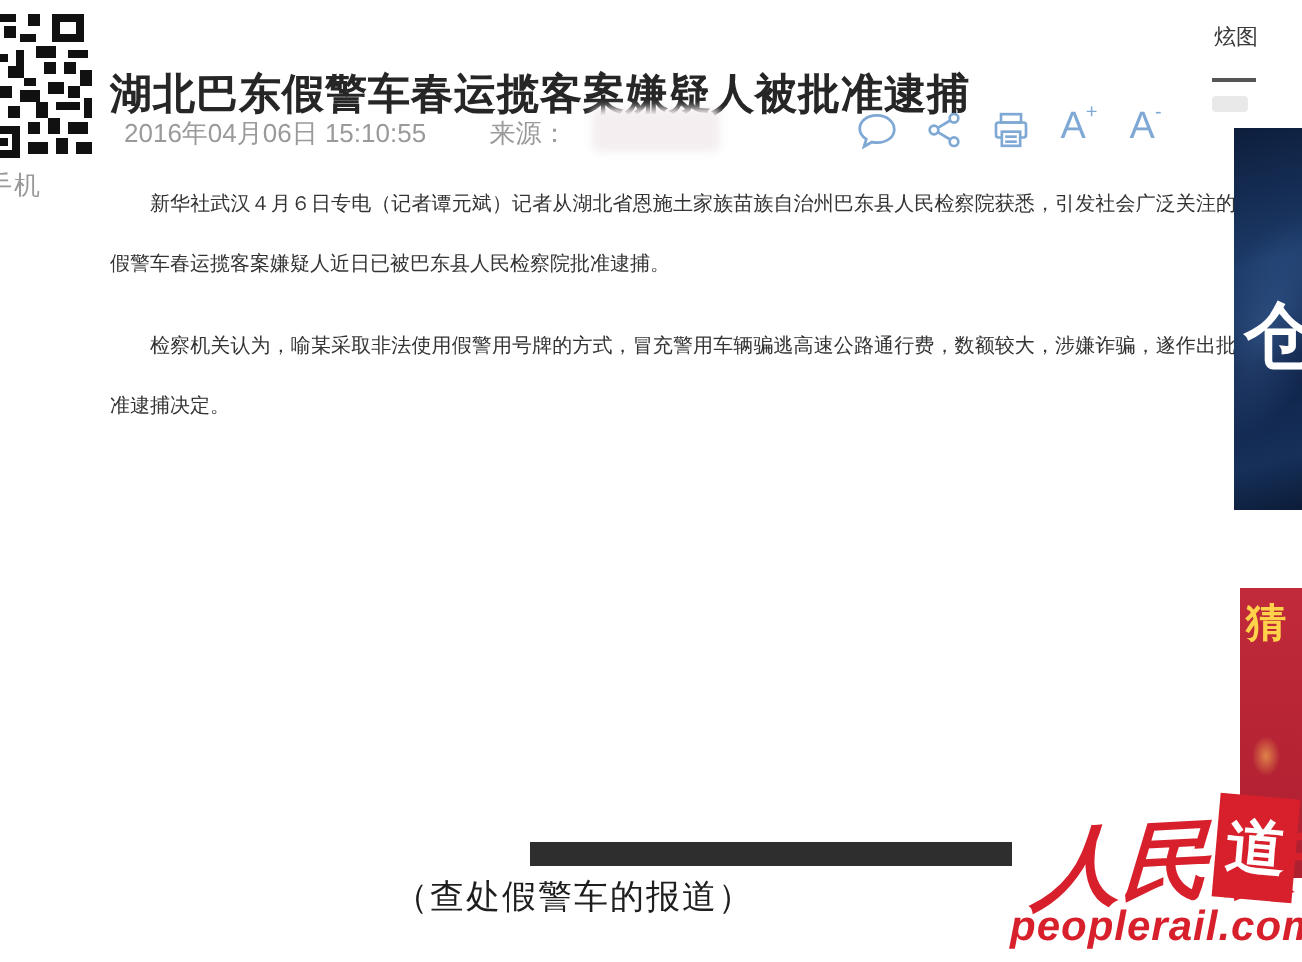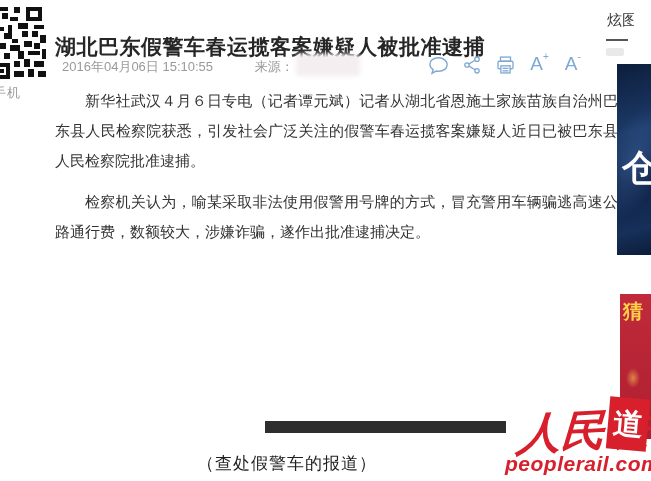--- a/index.html
+++ b/index.html
@@ -7,35 +7,35 @@
     position:relative;width:651px;height:481px;overflow:hidden;
     background:#fff;font-family:"Liberation Sans","DejaVu Sans",sans-serif;
     color:#333;
   }
   
   .qr{position:absolute;left:-6px;top:7px;width:52px;height:72px;}
   .qr svg{display:block;}
   .qr-caption{position:absolute;left:-7px;top:84px;font-size:13px;color:#9a9a9a;letter-spacing:1px;}
   .title{position:absolute;left:55px;top:14px;width:540px;font-size:21px;font-weight:700;color:#262626;letter-spacing:.5px;margin-top:19px;}
   .meta{position:absolute;left:62px;top:58px;font-size:13px;color:#9a9a9a;}
-  .meta .src{margin-left:38px;}
+  .meta .src{margin-left:28px;}
   .src-redacted{position:absolute;left:296px;top:54px;width:64px;height:22px;border-radius:4px;
     background:#f4eef0;filter:blur(2px);}
   .toolbar{position:absolute;left:428px;top:52px;width:155px;height:26px;display:flex;align-items:center;gap:13px;color:#7fa9d4;}
   .tool{width:22px;height:22px;display:flex;align-items:center;justify-content:center;cursor:pointer;}
   .fontbtn{font-size:19px;font-weight:400;color:#7fa9d4;line-height:1;display:flex;align-items:flex-start;}
   .fontbtn sup{font-size:10px;line-height:1;margin-top:-2px;}
   
-  .article{position:absolute;left:55px;top:88px;width:563px;font-size:15px;line-height:30px;color:#333;text-align:justify;font-family:Liberation Mono, monospace;}
+  .article{position:absolute;left:55px;top:88px;width:563px;font-size:10px;line-height:30px;color:#333;text-align:justify;}
   .article p{margin:0 0 11px 0;text-indent:2em;}
   
   .img-bottom-bar{position:absolute;left:265px;top:421px;width:241px;height:12px;background:#2e2e2e;}
-  .fig-caption{position:absolute;left:197px;top:452px;font-size:17px;color:#1e1e1e;letter-spacing:1px;}
+  .fig-caption{position:absolute;left:197px;top:437px;font-size:17px;color:#1e1e1e;letter-spacing:1px;}
   
-  .side-tab{position:absolute;left:607px;top:11px;width:27px;height:20px;overflow:hidden;font-size:15px;color:#3a3a3a;white-space:nowrap;cursor:pointer;}
+  .side-tab{position:absolute;left:607px;top:11px;width:27px;height:20px;overflow:hidden;font-size:11px;color:#3a3a3a;white-space:nowrap;cursor:pointer;}
   .side-tab-line{position:absolute;left:606px;top:39px;width:22px;height:2px;background:#555;}
   .side-tab-ghost{position:absolute;left:606px;top:48px;width:18px;height:8px;background:#e9e9e9;border-radius:2px;}
   .banner-blue{position:absolute;left:617px;top:64px;width:40px;height:191px;
     background:linear-gradient(165deg,#0d1e3c 0%,#1c3a68 35%,#0e2145 60%,#16305a 85%,#0b1b36 100%);
     overflow:hidden;cursor:pointer;}
   .banner-blue .streak{position:absolute;left:-14px;top:40px;width:60px;height:120px;
     background:radial-gradient(closest-side,rgba(90,140,210,.35),rgba(90,140,210,0));transform:rotate(25deg);}
   .banner-blue .char{position:absolute;left:5px;top:80px;font-size:36px;font-weight:700;color:#fff;}
   .banner-red{position:absolute;left:620px;top:294px;width:31px;height:145px;
     background:linear-gradient(180deg,#c12a3a,#ae1f30);overflow:hidden;cursor:pointer;}

